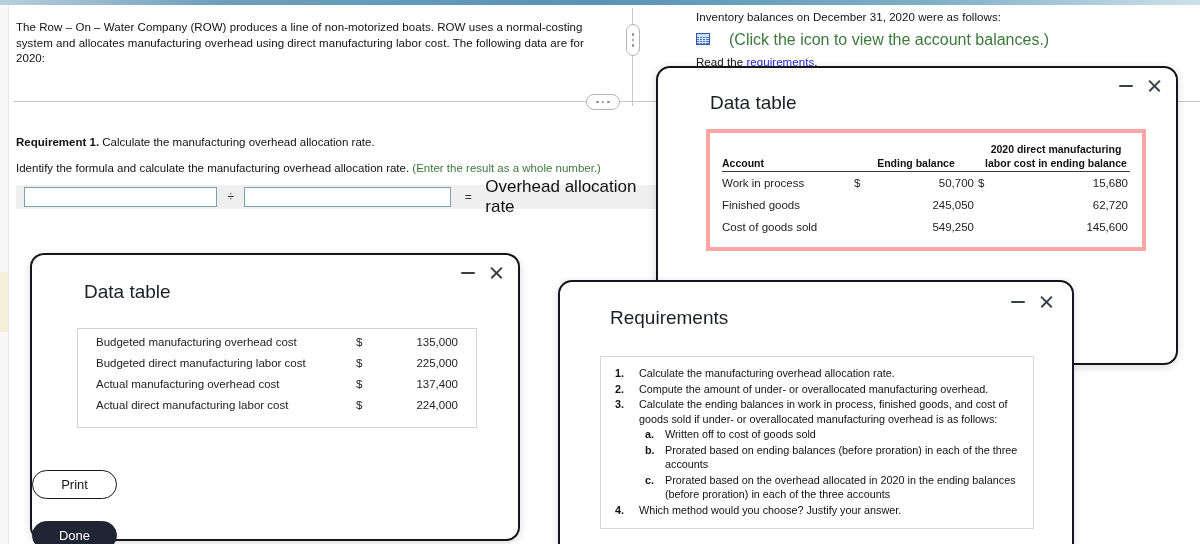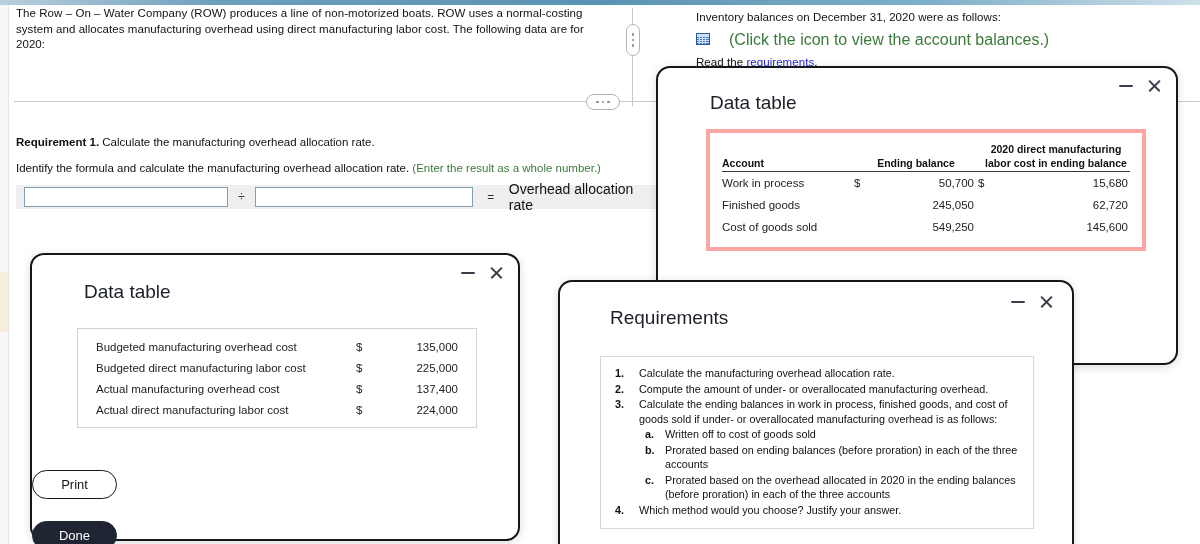--- a/index.html
+++ b/index.html
@@ -16,21 +16,21 @@
   
   .top-strip{position:absolute;left:0;top:0;width:1200px;height:5px;
     background:linear-gradient(90deg,#b9cfdd 0%,#6d9fbd 18%,#5a93b4 50%,#7fb0c9 78%,#cfe0ea 100%);}
 
   
   .left-sliver{position:absolute;left:0;top:5px;width:8px;height:539px;background:#f7f7f7;border-right:1px solid #e6e6e6;}
   .left-sliver-tint{position:absolute;left:0;top:272px;width:8px;height:60px;background:#f6eed6;}
 
   
   .pane{position:absolute;}
-  .pane-left{left:16px;top:6px;width:598px;}
+  .pane-left{left:16px;top:20px;width:598px;}
   .pane-right{left:652px;top:10px;width:540px;margin-left:44px;}
 
   .ptext{font-size:11.5px;color:#111;line-height:15.5px;letter-spacing:.005em;}
   .ptext-row{display:flex;align-items:flex-start;gap:19px;margin-top:5px;}
 
   .grid-icon{width:14px;height:12px;flex:0 0 auto;margin-top:2px;
     background:#4a76c4;border:1px solid #2f5aa8;box-sizing:border-box;
     background-image:
       linear-gradient(to right, transparent 0 2px,#cfe0f7 2px 3px, transparent 3px 5px,#cfe0f7 5px 6px,transparent 6px 8px,#cfe0f7 8px 9px,transparent 9px 12px),
       linear-gradient(to bottom, #cfe0f7 0 3px, transparent 3px 4px,#cfe0f7 4px 5px, transparent 5px 6px,#cfe0f7 6px 7px,transparent 7px 8px,#cfe0f7 8px 9px,transparent 9px 12px);
@@ -53,39 +53,39 @@
   .req1{position:absolute;left:16px;top:136px;width:614px;}
   .req1 .r-title{font-size:11.5px;color:#111;}
   .req1 .r-title b{font-weight:bold;}
   .req1 .r-sub{font-size:11.5px;color:#111;margin-top:14px;}
 
   .formula{position:absolute;left:16px;top:185px;width:645px;height:24px;background:#efefef;display:flex;align-items:center;}
   .f-input{width:204px;height:20px;background:#fff;border:1px solid #7d9fae;box-sizing:border-box;}
   .f-input.wide{width:218px;margin-left:0;}
   .f-op{width:28px;text-align:center;font-size:12px;color:#333;}
   .f-eq{width:36px;text-align:center;font-size:12px;color:#333;}
-  .f-label{font-size:14px;color:#111;}
+  .f-label{font-size:17px;color:#111;}
 
   
   .dlg{position:absolute;background:#fff;border:2px solid #14161c;border-radius:14px;box-sizing:border-box;
        box-shadow:0 2px 10px rgba(0,0,0,.14);}
   .dlg-ctrls{position:absolute;right:14px;top:10px;display:flex;align-items:center;gap:14px;}
   .ic-min{width:14px;height:14px;position:relative;cursor:pointer;}
   .ic-min::before{content:"";position:absolute;left:0;top:6px;width:14px;height:2.5px;background:#3a3f49;border-radius:1px;}
   .ic-close{width:15px;height:15px;position:relative;cursor:pointer;}
   .ic-close::before,.ic-close::after{content:"";position:absolute;left:0;top:6.5px;width:15px;height:1.7px;background:#3a3f49;}
   .ic-close::before{transform:rotate(45deg);}
   .ic-close::after{transform:rotate(-45deg);}
   .dlg-title{font-size:19px;color:#1b1f27;font-weight:400;}
 
   
   #dlgA{left:30px;top:253px;width:490px;height:288px;}
   #dlgA .dlg-title{position:absolute;left:58px;top:277px;}
   .tblA{position:absolute;left:45px;top:73px;width:400px;border:1px solid #d2d2d2;box-sizing:border-box;padding:7px 0 7px 0;}
-  .tblA .row{display:flex;align-items:center;height:21px;font-size:11.5px;color:#222;}
+  .tblA .row{display:flex;height:21px;font-size:11.5px;color:#222;}
   .tblA .c1{flex:1;padding-left:18px;}
   .tblA .c2{width:26px;text-align:left;}
   .tblA .c3{width:76px;text-align:right;padding-right:18px;}
   .btnrow{position:absolute;left:0;top:215px;width:100%;display:flex;justify-content:center;gap:22px;flex-direction:column;}
   .btn{height:29px;border-radius:15px;font-size:13px;display:flex;align-items:center;justify-content:center;cursor:pointer;box-sizing:border-box;}
   .btn-print{width:85px;background:#fff;border:1.5px solid #14161c;color:#14161c;}
   .btn-done{width:85px;background:#1f2533;border:1.5px solid #1f2533;color:#fff;}
 
   
   #dlgB{left:656px;top:66px;width:522px;height:299px;}

